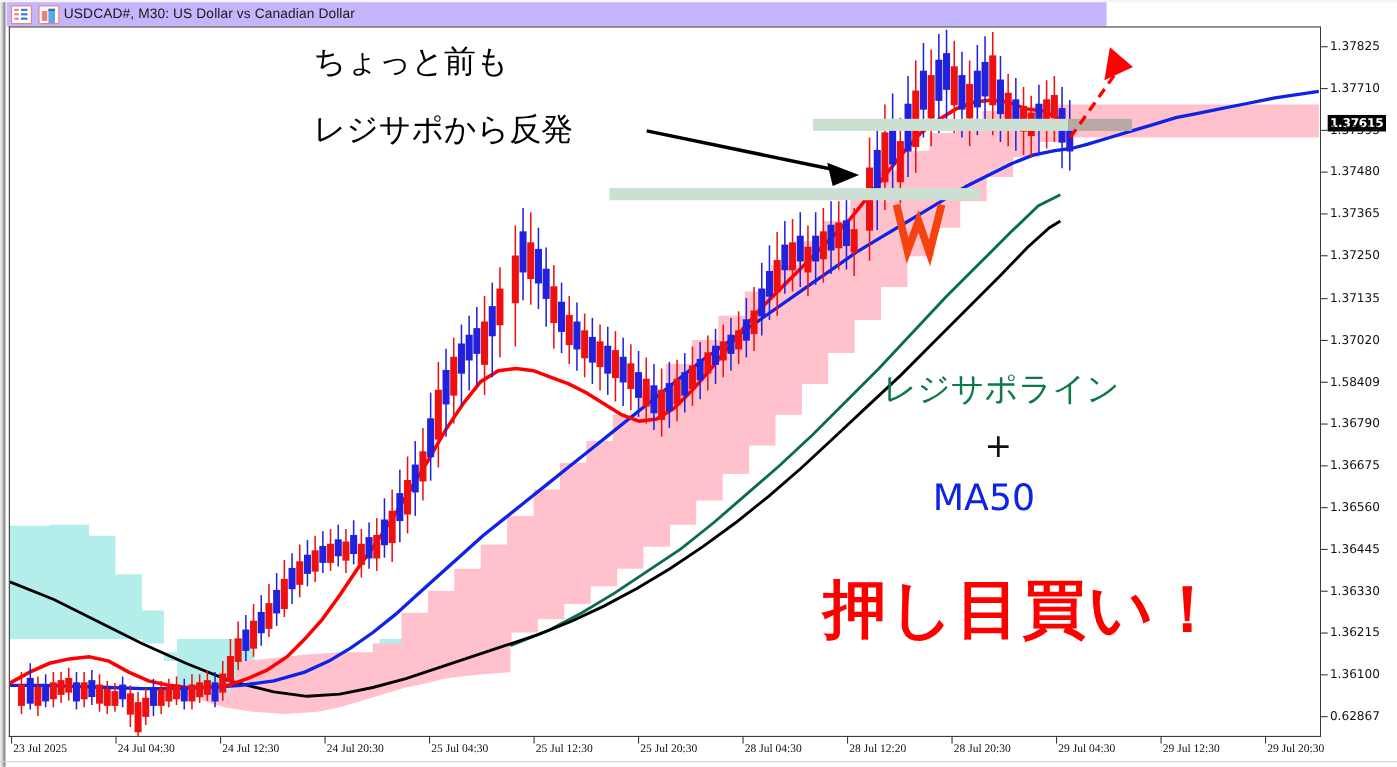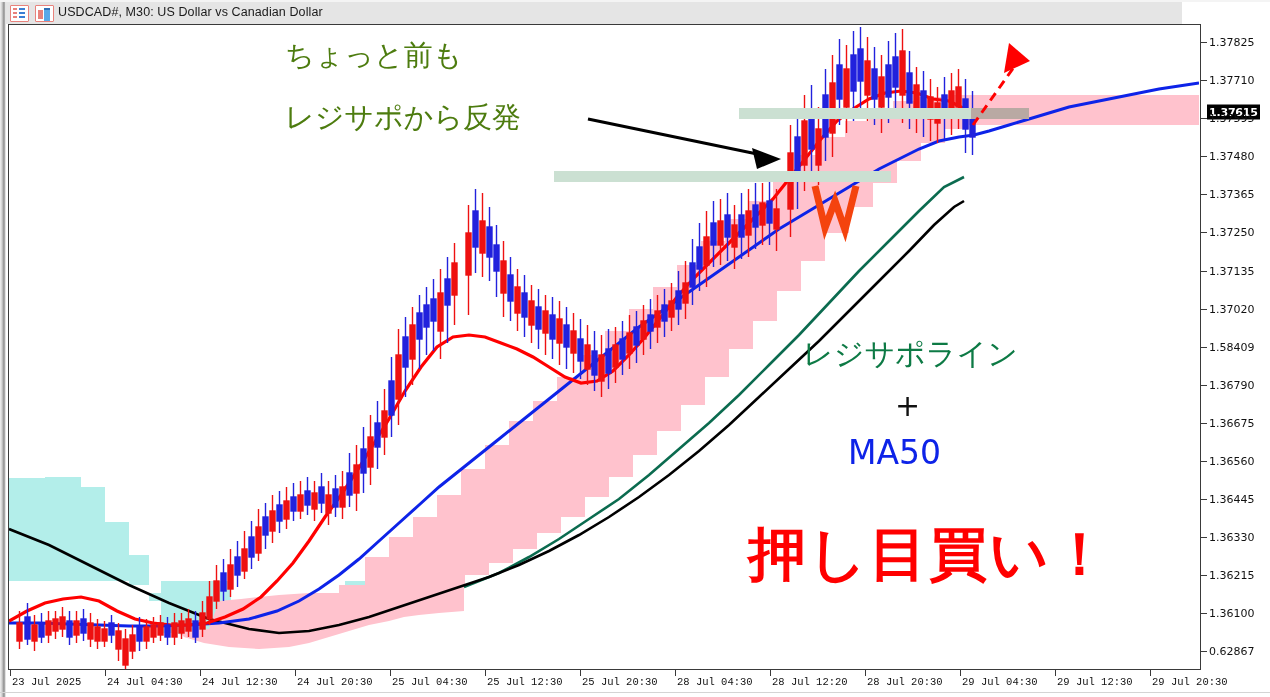--- a/index.html
+++ b/index.html
@@ -6,21 +6,21 @@
   body{width:1270px;height:697px;overflow:hidden;
        font-family:"Liberation Sans","DejaVu Sans",sans-serif;}
   #app{position:relative;width:1270px;height:697px;background:#ffffff;}
 
   
   .edge-left{position:absolute;left:0;top:0;width:6px;height:697px;
              background:linear-gradient(to right,#f2f2f2 0,#cfcfcf 2px,#8a8a8a 4px,#ffffff 6px);}
   .edge-top{position:absolute;left:0;top:0;width:1270px;height:2px;background:#f4f4f4;}
 
   
-  .titlebar{position:absolute;left:6px;top:2px;width:1176px;height:22px;background:#e5e5e5;}
+  .titlebar{position:absolute;left:6px;top:2px;width:1000px;height:22px;background:#c4b5fd;}
   .tb-icons{position:absolute;left:4px;top:3px;display:flex;gap:6px;align-items:center;}
   .tb-ico{width:17px;height:15px;border:1px solid #e8827c;background:#fff;
           position:relative;border-radius:1px;}
   .tb-ico.a::before{content:"";position:absolute;left:2px;top:2px;width:4px;height:2px;background:#e8827c;
                     box-shadow:0 4px 0 #e8827c,0 8px 0 #e8827c;}
   .tb-ico.a::after{content:"";position:absolute;left:8px;top:2px;width:6px;height:2px;background:#3b7fd4;
                    box-shadow:0 4px 0 #3b7fd4,0 8px 0 #3b7fd4;}
   .tb-ico.b::before{content:"";position:absolute;left:2px;top:4px;width:5px;height:9px;background:#e8827c;}
   .tb-ico.b::after{content:"";position:absolute;left:8px;top:2px;width:6px;height:11px;background:#5aa8e8;
                    border-top:2px solid #2f6fb5;}
@@ -39,26 +39,26 @@
   .p-lbl{position:absolute;left:8px;font-size:11px;color:#111;white-space:nowrap;
          transform:translateY(-50%);font-family:"DejaVu Sans",sans-serif;}
   .p-cur{position:absolute;left:6px;background:#000;color:#fff;font-size:11px;
          padding:1px 2px;white-space:nowrap;transform:translateY(-50%);letter-spacing:-.2px;
          font-family:"DejaVu Sans",sans-serif;font-weight:bold;}
 
   
   .time-scale{position:absolute;left:8px;top:670px;width:1192px;height:27px;background:#fff;}
   .t-tick{position:absolute;top:0;width:1px;height:6px;background:#3a3a3a;}
   .t-lbl{position:absolute;top:6px;font-size:10.5px;color:#111;white-space:nowrap;
-         font-family:Liberation Mono, monospace;}
+         font-family:Liberation Serif, serif;}
   .sep-bottom{position:absolute;left:0;top:692px;width:1270px;height:1px;background:#d4d4d4;}
 
   
   .anno{position:absolute;white-space:pre;}
-  .anno-top{font-size:29px;color:#4d7c0f;line-height:48px;font-family:"DejaVu Sans",sans-serif;}
+  .anno-top{font-size:29px;color:#000000;line-height:48px;font-family:"DejaVu Sans",sans-serif;}
   .anno-green{font-size:30px;color:#0d7a45;font-family:"DejaVu Sans",sans-serif;}
   .anno-plus{font-size:30px;color:#111;font-family:"DejaVu Sans",sans-serif;}
   .anno-blue{font-size:33px;color:#0d23e8;font-family:"DejaVu Sans",sans-serif;}
   .anno-red{font-size:58px;color:#ff0000;font-weight:bold;font-family:"DejaVu Sans",sans-serif;
             letter-spacing:2px;}
 
   svg{display:block;}
 </style>
 </head>
 <body>

